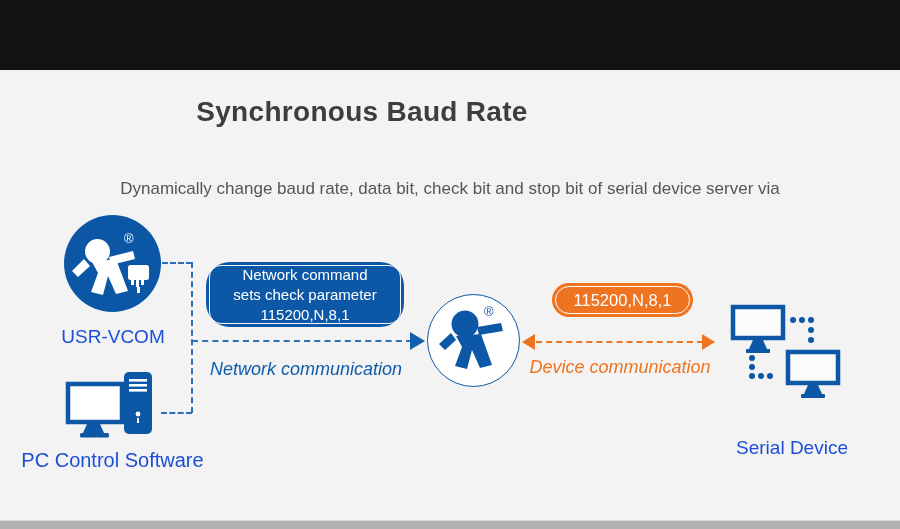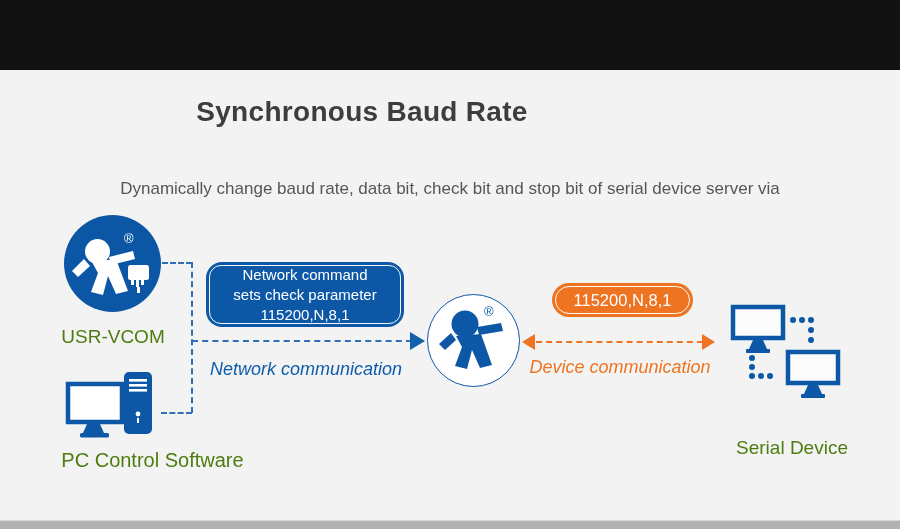--- a/index.html
+++ b/index.html
@@ -8,38 +8,38 @@
 
   .top-bar{position:absolute;left:0;top:0;width:900px;height:70px;background:#121212;}
   .bottom-bar{position:absolute;left:0;bottom:0;width:900px;height:8px;background:#b2b2b2;border-top:1px solid #d7d7d7;}
 
   .page-title{position:absolute;left:0;top:96px;width:724px;text-align:center;
     font-size:28px;font-weight:700;color:#3d3d3d;letter-spacing:.3px;}
   .subtitle{position:absolute;left:0;top:160px;width:900px;text-align:center;
     font-size:17px;color:#565656;line-height:35px;margin-top:11px;}
 
   
-  .node-label{position:absolute;text-align:center;font-size:19px;color:#4d7c0f;}
+  .node-label{position:absolute;text-align:center;font-size:19px;color:#1d4ed8;}
 
   
   .dash-h{position:absolute;border-top:2px dashed #2e6fb7;height:0;}
   .dash-v{position:absolute;border-left:2px dashed #2e6fb7;width:0;}
   .dash-h.orange{border-top:2px dashed #ef7421;}
 
   .arrow-right{position:absolute;width:0;height:0;border-top:9px solid transparent;
     border-bottom:9px solid transparent;border-left:15px solid #1160ae;}
   .arrow-right.orange{border-left:13px solid #ef7421;border-top-width:8px;border-bottom-width:8px;}
   .arrow-left{position:absolute;width:0;height:0;border-top:8px solid transparent;
     border-bottom:8px solid transparent;border-right:13px solid #ef7421;}
 
   
   .msg-box{position:absolute;display:flex;align-items:center;justify-content:center;
     color:#ffffff;text-align:center;}
   .msg-box .ring{position:absolute;inset:3px;border:1.6px solid rgba(255,255,255,.95);pointer-events:none;}
-  .cmd-box{left:206px;top:262px;width:198px;height:65px;background:#0d58a6;border-radius:16px;
+  .cmd-box{left:206px;top:262px;width:198px;height:65px;background:#0d58a6;border-radius:24px;
     font-size:15px;line-height:20px;}
   .cmd-box .ring{border-radius:12px;}
   .param-box{left:552px;top:283px;width:141px;height:34px;background:#ef7421;border-radius:17px;
     font-size:16.5px;}
   .param-box .ring{border-radius:14px;}
 
   .link-label{position:absolute;text-align:center;font-size:18px;font-style:italic;}
   .link-label.blue{color:#0e5cab;}
   .link-label.orange{color:#ef7421;}
 
@@ -85,21 +85,21 @@
     <rect x="60" y="0" width="28" height="62" rx="5" fill="#0d58a6"></rect>
     <rect x="65" y="7" width="18" height="2.6" fill="#ffffff"></rect>
     <rect x="65" y="12" width="18" height="2.6" fill="#ffffff"></rect>
     <rect x="65" y="17" width="18" height="2.6" fill="#ffffff"></rect>
     <circle cx="74" cy="42" r="2.4" fill="#ffffff"></circle>
     <rect x="73" y="46" width="2" height="5" fill="#ffffff"></rect>
     <rect x="4" y="12" width="54" height="38" fill="#ffffff" stroke="#0d58a6" stroke-width="4.5"></rect>
     <polygon points="23,52 36,52 40,61 19,61" fill="#0d58a6"></polygon>
     <rect x="16" y="61" width="29" height="4.5" rx="1.5" fill="#0d58a6"></rect>
   </svg>
-  <div class="node-label" style="left:0px;top:449px;width:225px;font-size:20px;padding-left:40px;">PC Control Software</div>
+  <div class="node-label" style="left:0px;top:449px;width:225px;font-size:20px;">PC Control Software</div>
 
   <div class="dash-h" style="left:162px;top:262px;width:30px;"></div>
   <div class="dash-v" style="left:191px;top:262px;height:151px;"></div>
   <div class="dash-h" style="left:161px;top:412px;width:31px;"></div>
   <div class="dash-h" style="left:192px;top:340px;width:220px;"></div>
   <div class="arrow-right" style="left:410px;top:332px;"></div>
 
   <div class="msg-box cmd-box">
     <div class="ring"></div>
     <div>

